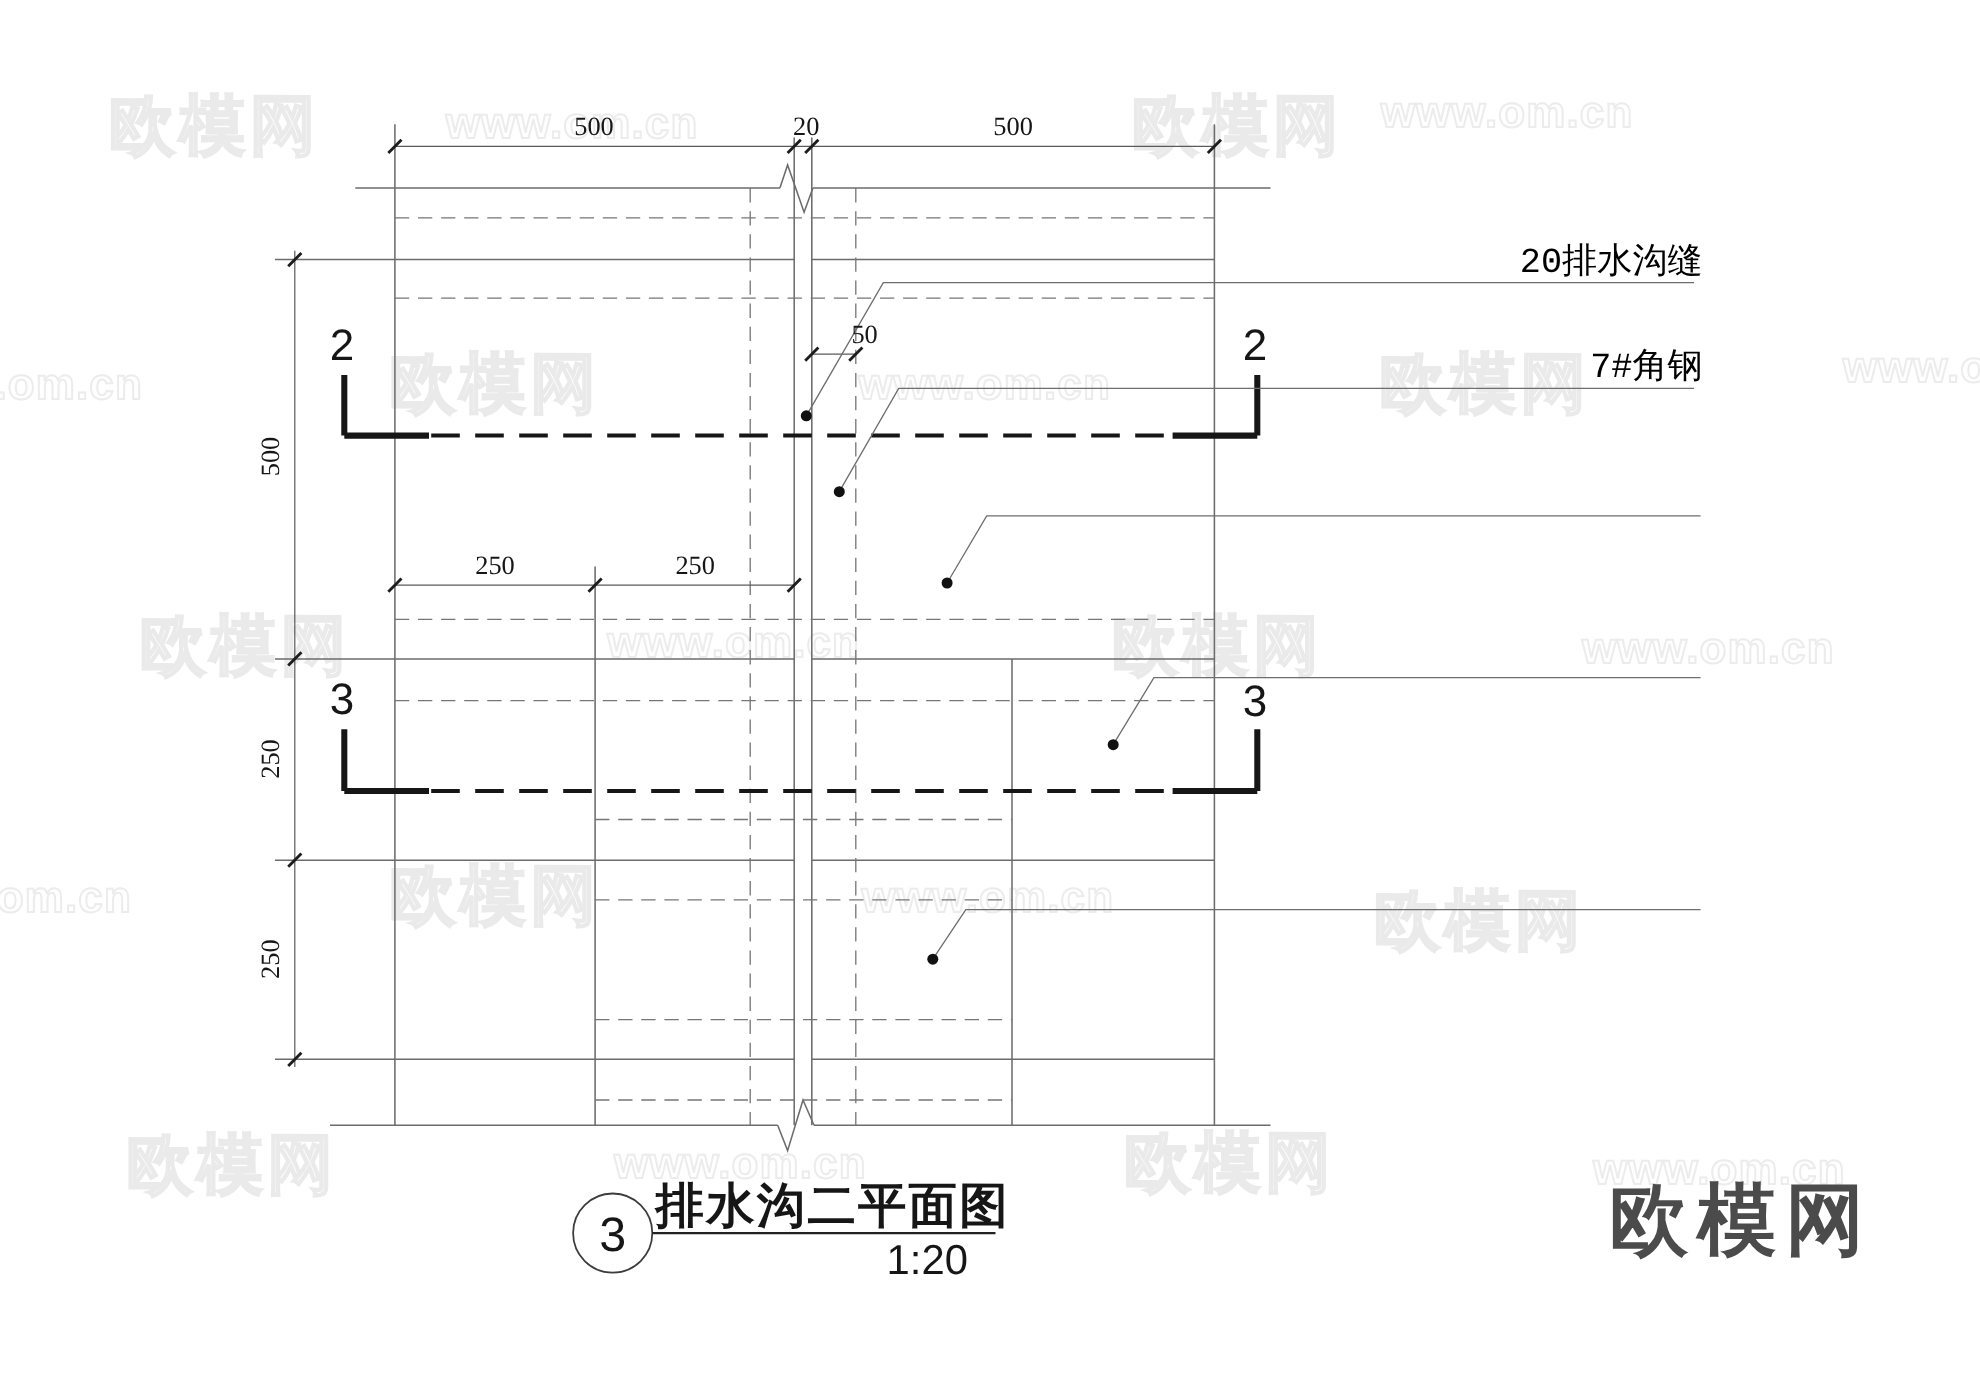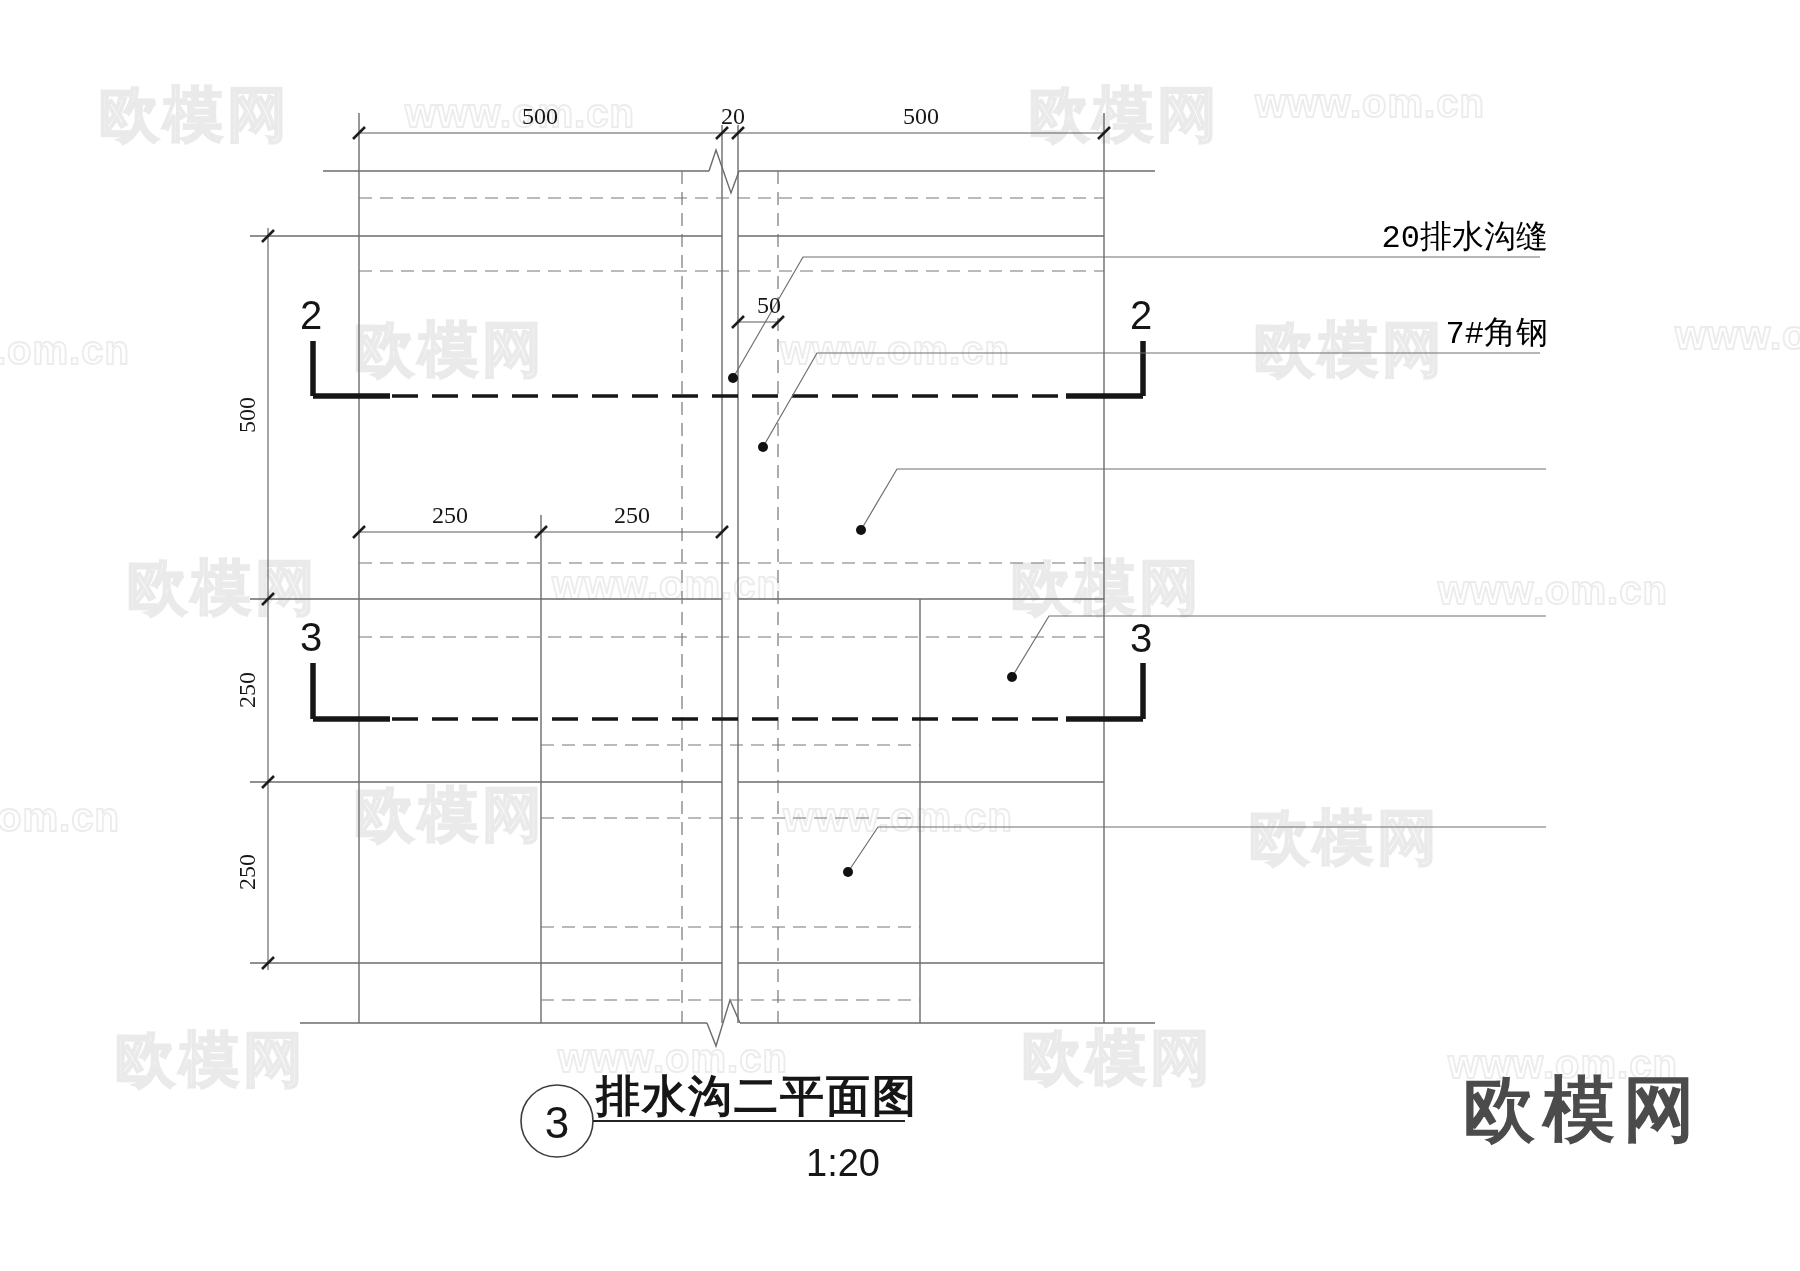--- a/index.html
+++ b/index.html
@@ -16,21 +16,21 @@
   .wm-cn{font-size:60px;letter-spacing:4px;}
   .wm-url{font-size:40px;letter-spacing:1px;-webkit-text-stroke:1.8px #ececec;}
   
   .lbl{position:absolute;transform:translate(-50%,-50%);white-space:nowrap;color:#161616;}
   .dim{font-family:"Liberation Serif",serif;font-size:24px;}
   .dim-rot{transform:translate(-50%,-50%) rotate(-90deg);}
   .sec{font-size:40px;font-weight:500;}
   .callout{font-family:Liberation Mono, monospace;font-size:32px;transform:translateY(-50%);
            position:absolute;right:252px;text-align:right;}
   .title-txt{font-size:44px;font-weight:600;letter-spacing:2px;}
-  .scale-txt{font-size:38px;margin-top:16px;}
+  .scale-txt{font-size:38px;}
   .bubble-num{font-size:44px;}
   .logo{font-size:72px;font-weight:bold;color:#4b4b4b;letter-spacing:8px;}
 </style>
 </head>
 <body>
 
 <div id="stage">
 
   <div id="wm-layer">
       <span class="wm wm-cn" style="left: 195px; top: 115px;">欧模网</span>
@@ -141,21 +141,21 @@
     <div class="lbl dim" style="left:733px;top:116px">20</div>
     <div class="lbl dim" style="left:921px;top:116px">500</div>
 
     <div class="lbl dim dim-rot" style="left:247px;top:415px">500</div>
     <div class="lbl dim dim-rot" style="left:247px;top:690px">250</div>
     <div class="lbl dim dim-rot" style="left:247px;top:872px">250</div>
 
     <div class="lbl dim" style="left:450px;top:515px">250</div>
     <div class="lbl dim" style="left:632px;top:515px">250</div>
 
-    <div class="lbl dim" style="left:769px;top:305px">50</div>
+    <div class="lbl dim" style="left:786px;top:305px">50</div>
 
     <div class="lbl sec" style="left:311px;top:315px">2</div>
     <div class="lbl sec" style="left:1141px;top:315px">2</div>
     <div class="lbl sec" style="left:311px;top:637px">3</div>
     <div class="lbl sec" style="left:1141px;top:638px">3</div>
 
     <div class="callout" style="top:237px">20排水沟缝</div>
     <div class="callout" style="top:333px">7#角钢</div>
 
     <div class="lbl bubble-num" style="left:557px;top:1123px">3</div>

